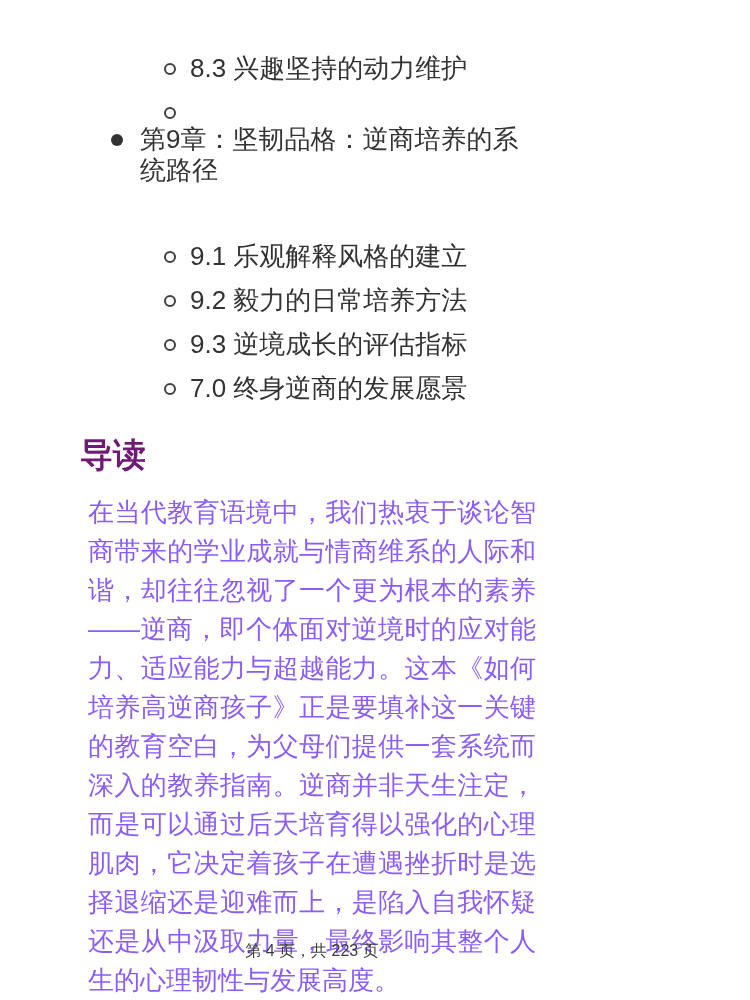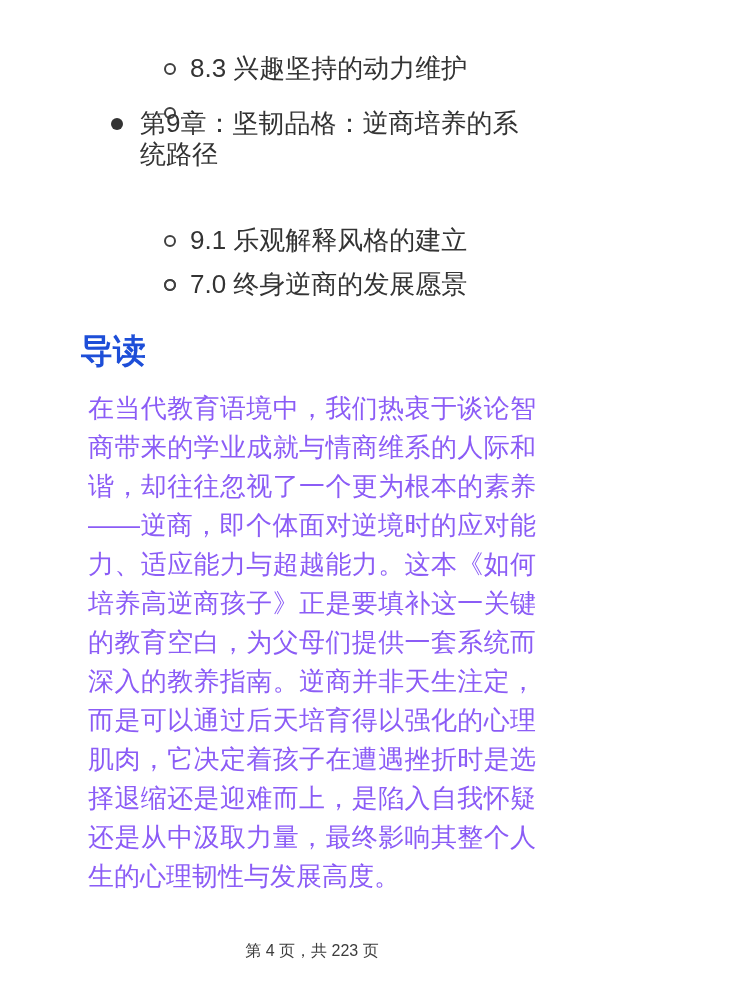--- a/index.html
+++ b/index.html
@@ -52,28 +52,28 @@
     background: transparent;
   }
   .marker.disc {
     left: 31px;
     top: 10px;
     width: 12px;
     height: 12px;
     background: #333333;
     border-radius: 50%;
   }
-  .main-list   { margin-top: 24px; }
+  .main-list   { margin-top: 40px; }
   .sub-list-2  { margin-top: 55px; }
   h2.section-heading {
     margin: 31px 0 0 0;
     font-size: 33px;
     line-height: 40px;
     font-weight: bold;
-    color: #1d4ed8;
+    color: #701a75;
   }
   p.intro {
     margin: 18px 0 0 8px;
     font-size: 26px;
     line-height: 39px;
     text-align: justify;
     text-justify: inter-ideograph;
     color: #8b5cf6;
   }
   .page-footer {
@@ -110,20 +110,25 @@
       </li>
     </ul>
 
     <ul class="sub-list-2">
       <li class="toc-item sub">
         <span class="marker circle"></span>
         <span>9.1 乐观解释风格的建立</span>
       </li>
       <li class="toc-item sub">
         <span class="marker circle"></span>
+        <span>9.2 毅力的日常培养方法</span>
+      </li>
+      <li class="toc-item sub">
+        <span class="marker circle"></span>
+        <span>9.3 逆境成长的评估指标</span>
       </li>
       <li class="toc-item sub">
         <span class="marker circle"></span>
         <span>7.0 终身逆商的发展愿景</span>
       </li>
     </ul>
 
     <h2 class="section-heading">导读</h2>
 
     <p class="intro">在当代教育语境中，我们热衷于谈论智商带来的学业成就与情商维系的人际和谐，却往往忽视了一个更为根本的素养——逆商，即个体面对逆境时的应对能力、适应能力与超越能力。这本《如何培养高逆商孩子》正是要填补这一关键的教育空白，为父母们提供一套系统而深入的教养指南。逆商并非天生注定，而是可以通过后天培育得以强化的心理肌肉，它决定着孩子在遭遇挫折时是选择退缩还是迎难而上，是陷入自我怀疑还是从中汲取力量，最终影响其整个人生的心理韧性与发展高度。</p>

